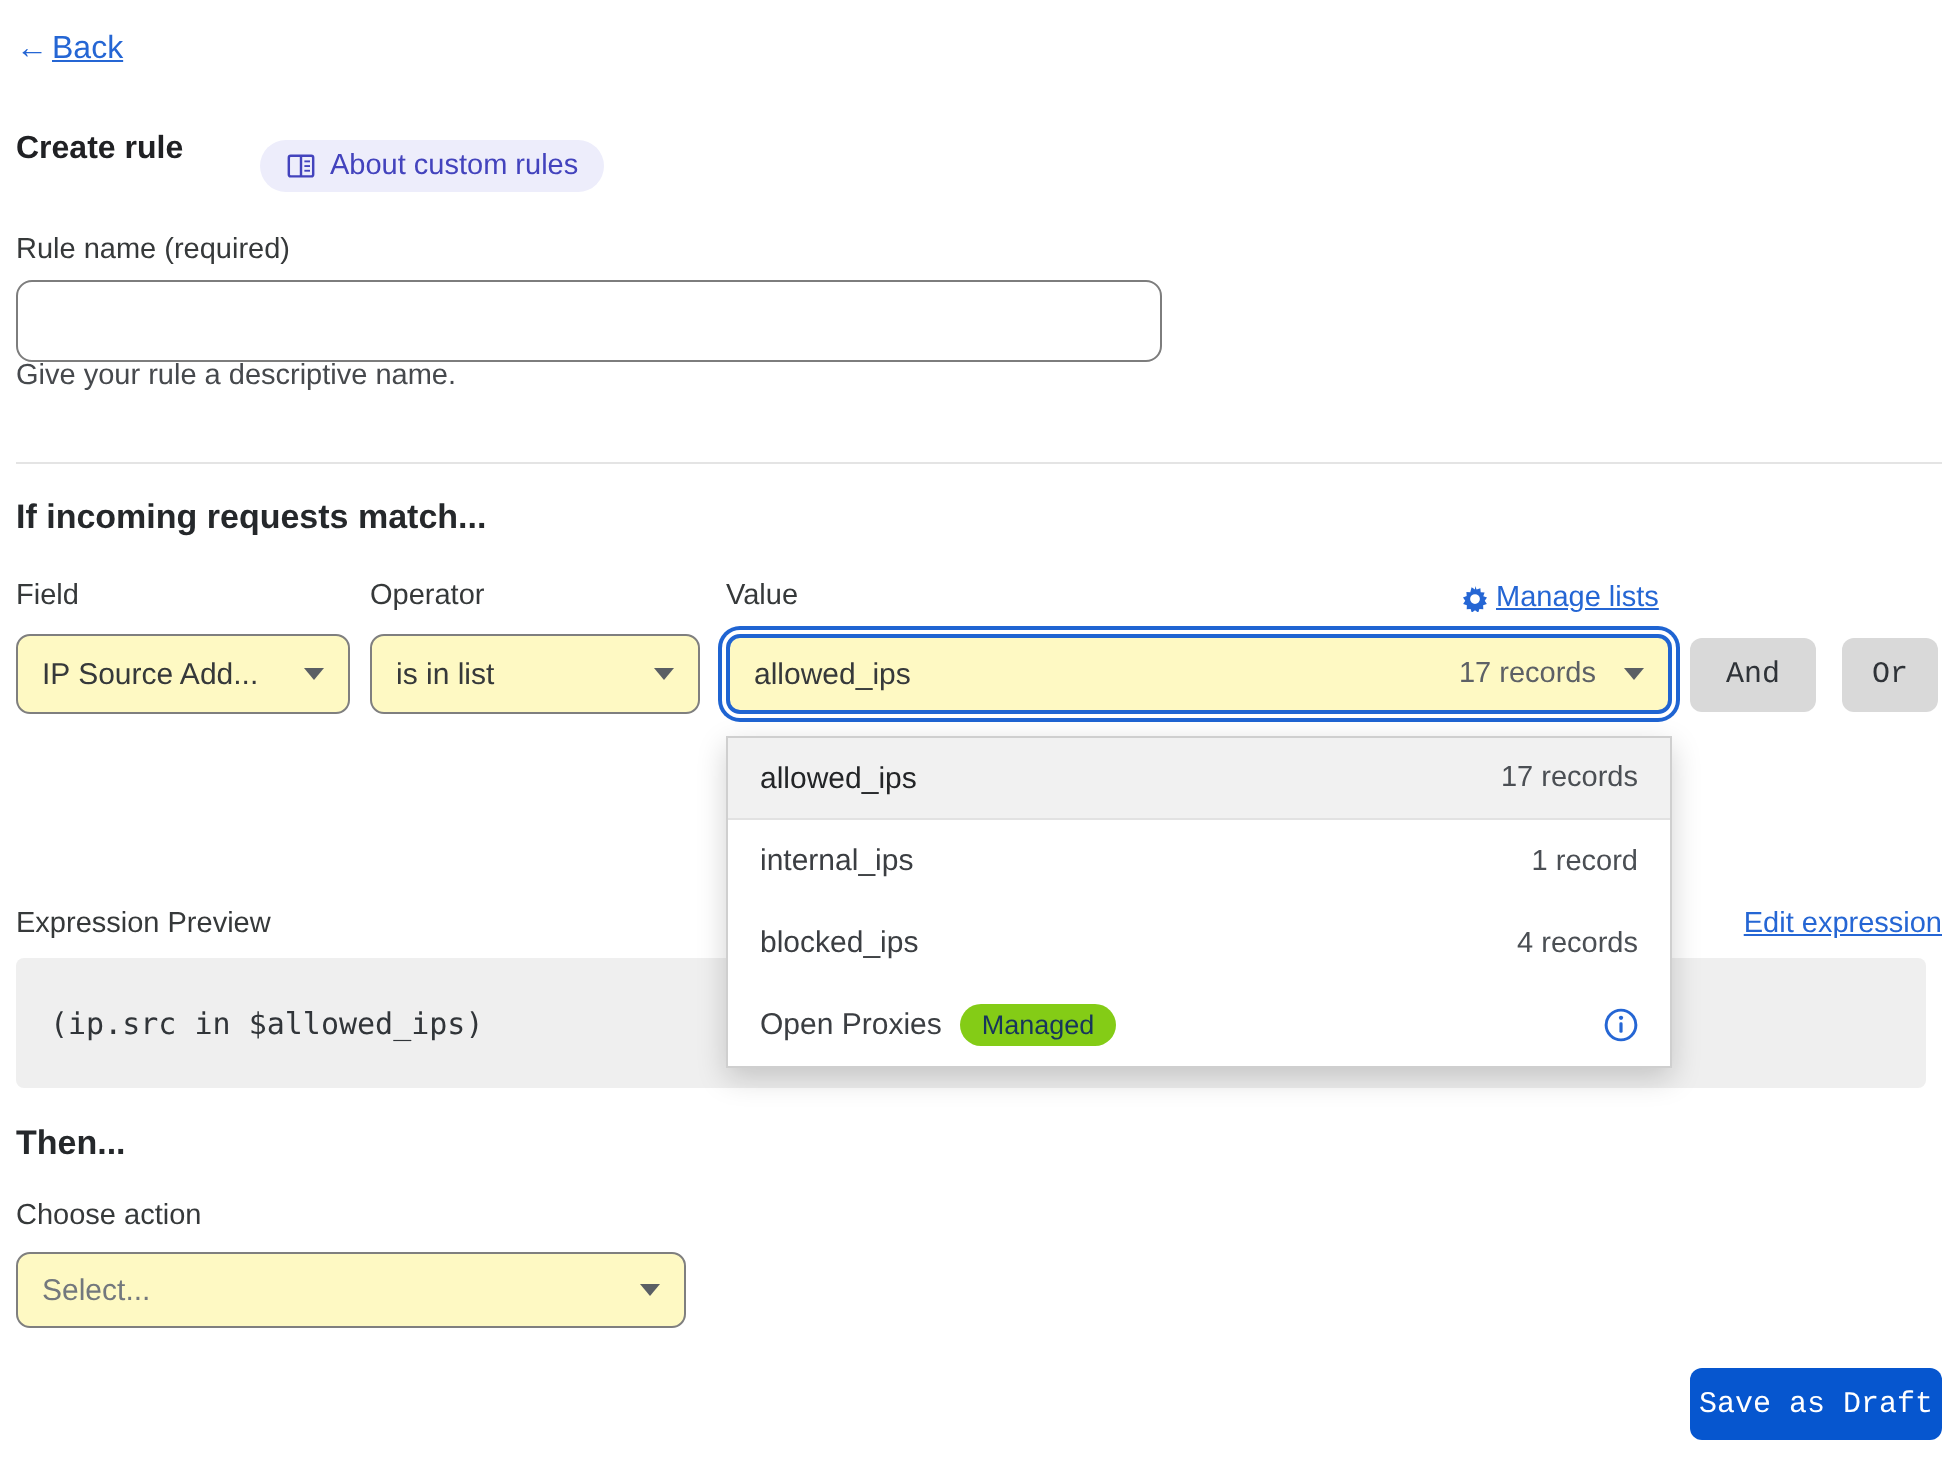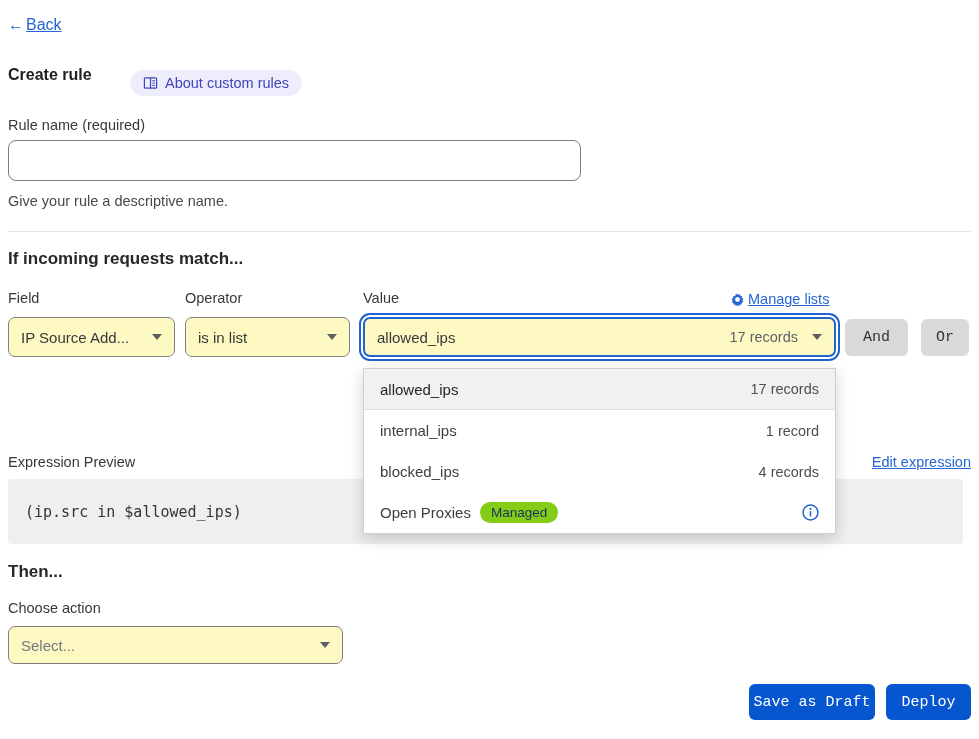--- a/index.html
+++ b/index.html
@@ -24,21 +24,21 @@
   }
 
   
   .field-label { font-size: 14.5px; color: #36393a; }
   .rule-name-label { left: 8px; top: 117px; }
   .rule-name-input {
     left: 8px; top: 140px; width: 573px; height: 41px;
     border: 1px solid #7d7d7d; border-radius: 8px; background: #fff;
     font-family: inherit; font-size: 15px; padding: 0 12px; color: #36393a; outline: none;
   }
-  .rule-name-helper { left: 8px; top: 193px; color: #46494d; }
+  .rule-name-helper { left: 8px; top: 180px; color: #46494d; }
 
   .divider { left: 8px; top: 231px; width: 963px; height: 1px; background: #e4e4e4; }
 
   .section-heading { font-size: 17px; font-weight: bold; color: #25282b; }
   .match-heading { left: 8px; top: 249px; }
 
   .col-label { top: 290px; }
   .label-field { left: 8px; }
   .label-operator { left: 185px; }
   .label-value { left: 363px; }
@@ -201,14 +201,13 @@
 
 <h2 class="abs section-heading then-heading">Then...</h2>
 <label class="abs field-label choose-action-label">Choose action</label>
 <div class="abs select-box action-select">
   <span class="action-placeholder">Select...</span>
   <span class="chev"></span>
 </div>
 
 <div class="abs footer-actions">
   <button class="btn btn-blue save-draft-btn">Save as Draft</button>
-  <button class="btn btn-blue deploy-btn">Deploy</button>
 </div>
 
 </body></html>

